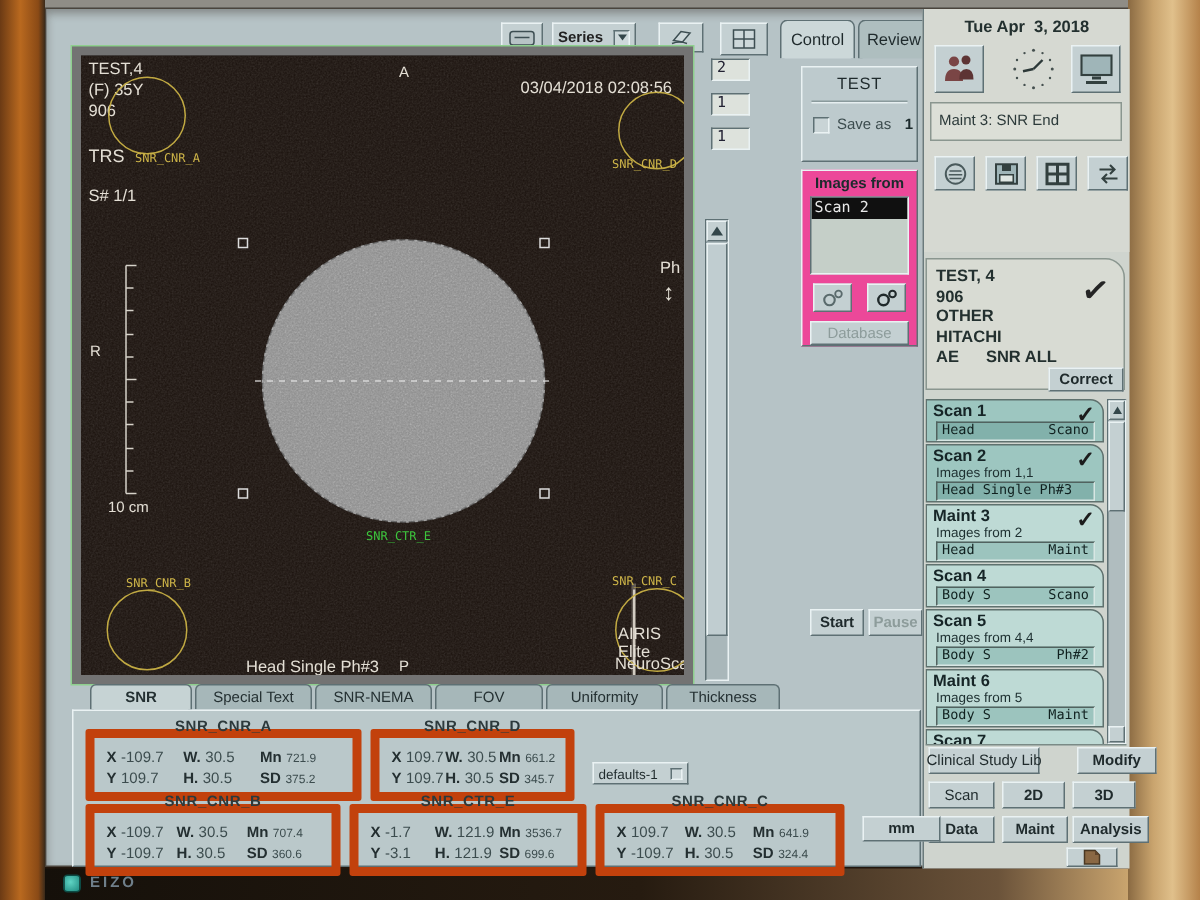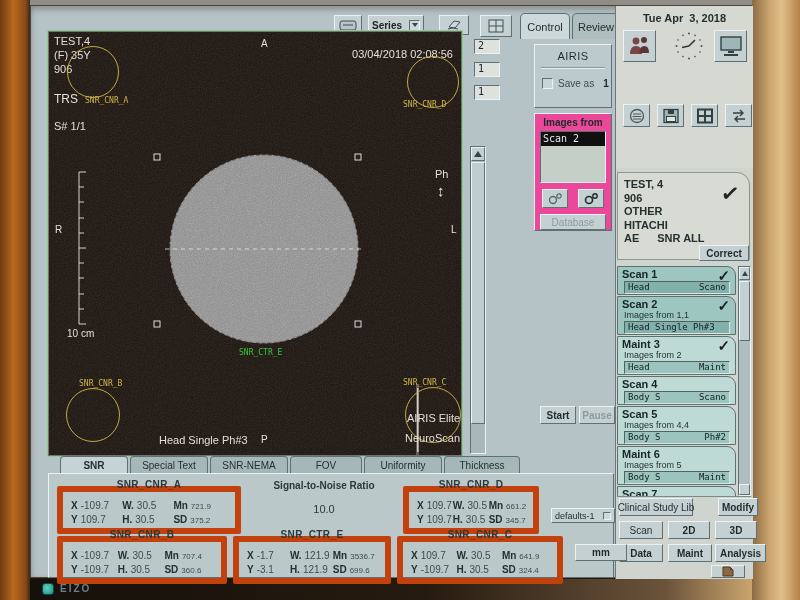--- a/index.html
+++ b/index.html
@@ -70,21 +70,21 @@
     <div class="abs r3 btn" style="left:449px;top:9px;width:32px;height:22px">
       <svg width="16" height="14" viewBox="0 0 16 14">
           <rect x="1" y="1" width="14" height="12" fill="#cdd8da" stroke="#3d4e52"></rect>
           <line x1="8" y1="1" x2="8" y2="13" stroke="#3d4e52"></line>
           <line x1="1" y1="7" x2="15" y2="7" stroke="#3d4e52"></line>
         </svg>
     </div>
     <div class="tab" style="left:489px;top:7px;width:50px;height:26px;background:#ccd8d9;z-index:2">Control</div>
     <div class="tab" style="left:541px;top:7px;width:48px;height:26px;background:#aebebf">Review</div>
 
-    <div class="abs" style="left:17px;top:25px;width:414px;height:425px;background:#17100c;border:1px solid #737373;outline:1px solid #8ecf8e;overflow:hidden">
+    <div class="abs" style="left:17px;top:25px;width:414px;height:425px;background:#17100c;border:6px solid #737373;outline:1px solid #8ecf8e;overflow:hidden">
       <svg width="414" height="425" viewBox="0 0 414 425" style="position:absolute;left:0;top:0">
         <defs>
           <filter id="grain">
               <feTurbulence type="fractalNoise" baseFrequency="0.85" numOctaves="2" stitchTiles="stitch"></feTurbulence>
               <feColorMatrix type="saturate" values="0"></feColorMatrix>
             </filter>
           <clipPath id="pc">
               <circle cx="215" cy="217" r="94"></circle>
             </clipPath>
         </defs>
@@ -148,21 +148,21 @@
     <div class="abs s3 mono" style="left:443px;top:56px;width:26px;height:15px;background:#dde2dc;font-size:10px;padding-left:3px;color:#223">1</div>
     <div class="abs s3 mono" style="left:443px;top:79px;width:26px;height:15px;background:#dde2dc;font-size:10px;padding-left:3px;color:#223">1</div>
     <div class="abs s3" style="left:439px;top:140px;width:16px;height:308px;background:#a9b7ba">
       <div class="r3" style="width:14px;height:14px;display:flex;align-items:center;justify-content:center">
           <span class="tri-up"></span>
         </div>
       <div class="r3" style="width:14px;height:262px;margin-top:1px;background:#c0cdd0"></div>
     </div>
 
     <div class="abs r3" style="left:503px;top:38px;width:78px;height:64px;background:#bdcacd">
-      <div class="btn" style="height:22px;font-size:11px;letter-spacing:.5px">AIRIS</div>
+      <div class="btn" style="height:22px;font-size:11px;letter-spacing:.5px">TEST</div>
       <div style="height:0;border-top:1px solid #8a9a9c;border-bottom:1px solid #e6eef0;margin:0 6px"></div>
       <div style="display:flex;align-items:flex-end;gap:5px;padding:9px 0 0 7px">
         <span class="s3" style="width:11px;height:11px;background:#c9d4d6;display:inline-block"></span>
         <span style="font-size:10px;color:#3c4c4e">Save as</span>
         <span style="font-size:10px;color:#1c2a2c;font-weight:bold;margin-left:4px">1</span>
       </div>
     </div>
 
     <div class="abs r3" style="left:503px;top:107px;width:78px;height:118px;background:#ec4899">
       <div style="font-size:10px;font-weight:bold;color:#1c2a2c;text-align:center;padding-top:3px">Images from</div>
@@ -220,20 +220,21 @@
             <line x1="16" y1="16" x2="9" y2="17.5" stroke="#2c3838" stroke-width="1.6"></line>
           </svg>
       </div>
       <div class="abs r3 btn" style="left:98px;top:24px;width:33px;height:32px">
         <svg width="24" height="22" viewBox="0 0 24 22">
             <rect x="2" y="2" width="20" height="13" fill="#9fb5b8" stroke="#33403f" stroke-width="1.4"></rect>
             <rect x="9" y="16" width="6" height="2" fill="#33403f"></rect>
             <rect x="5" y="19" width="14" height="2" fill="#33403f"></rect>
           </svg>
       </div>
+      <div class="abs" style="left:4px;top:62px;width:128px;height:26px;border:1px solid #8a968f;background:#dcdfd7;font-size:10px;color:#2c3a3a;line-height:24px;padding-left:5px">Maint 3: SNR End</div>
       <div class="abs r3 btn" style="left:7px;top:98px;width:27px;height:23px">
         <svg width="18" height="16" viewBox="0 0 18 16">
             <circle cx="9" cy="8" r="6.5" fill="none" stroke="#4a5a5c" stroke-width="1.3"></circle>
             <line x1="5" y1="6" x2="13" y2="6" stroke="#4a5a5c"></line>
             <line x1="4.5" y1="8.5" x2="13.5" y2="8.5" stroke="#4a5a5c"></line>
             <line x1="5" y1="11" x2="13" y2="11" stroke="#4a5a5c"></line>
           </svg>
       </div>
       <div class="abs r3 btn" style="left:41px;top:98px;width:27px;height:23px">
         <svg width="18" height="16" viewBox="0 0 18 16">
@@ -328,21 +329,21 @@
       <div class="abs s3" style="right:0;top:0;width:13px;height:100%;background:#b0bdbf">
         <div class="r3" style="width:11px;height:13px;display:flex;align-items:center;justify-content:center">
             <span class="tri-up" style="border-left-width:3px;border-right-width:3px;border-bottom-width:5px"></span>
           </div>
         <div class="r3" style="width:11px;height:60px;margin-top:1px;background:#c4d0d2"></div>
         <div class="r3" style="position:absolute;bottom:0;width:11px;height:11px"></div>
       </div>
     </div>
 
     <div class="abs r3 btn" style="left:588px;top:492px;width:74px;height:18px">Clinical Study Lib</div>
-    <div class="abs r3 btn" style="left:687px;top:492px;width:40px;height:18px;font-weight:bold">Modify</div>
+    <div class="abs r3 btn" style="left:687px;top:492px;width:53px;height:18px;font-weight:bold">Modify</div>
     <div class="abs r3 btn" style="left:588px;top:515px;width:44px;height:18px;font-weight:normal">Scan</div>
     <div class="abs r3 btn" style="left:637px;top:515px;width:42px;height:18px;font-weight:bold">2D</div>
     <div class="abs r3 btn" style="left:684px;top:515px;width:42px;height:18px;font-weight:bold">3D</div>
     <div class="abs r3 btn" style="left:588px;top:538px;width:44px;height:18px;font-weight:bold">Data</div>
     <div class="abs r3 btn" style="left:637px;top:538px;width:44px;height:18px;font-weight:bold">Maint</div>
     <div class="abs r3 btn" style="left:684px;top:538px;width:51px;height:18px;font-weight:bold">Analysis</div>
     <div class="abs r3 btn" style="left:680px;top:559px;width:34px;height:13px">
       <svg width="14" height="11" viewBox="0 0 14 11">
           <path d="M2 1 h7 l3 3 v6 h-10 Z" fill="#8a6844" stroke="#4a3823"></path>
           <path d="M9 1 v3 h3 Z" fill="#5f452c"></path>
@@ -364,24 +365,20 @@
             <div class="statname">SNR_CNR_A</div>
             <div class="statgrid">
               <div class="cell"><b>X</b><span>-109.7</span></div>
               <div class="cell"><b>W.</b><span>30.5</span></div>
               <div class="cell"><b>Mn</b><span class="sm">721.9</span></div>
               <div class="cell"><b>Y</b><span>109.7</span></div>
               <div class="cell"><b>H.</b><span>30.5</span></div>
               <div class="cell"><b>SD</b><span class="sm">375.2</span></div>
             </div>
           </div>
-          <div style="width:146px;margin-left:10px;text-align:center">
-            <div style="font-size:10px;font-weight:bold;color:#2c393b;margin-top:2px">Signal-to-Noise Ratio</div>
-            <div style="font-size:11px;color:#2c393b;margin-top:12px">10.0</div>
-          </div>
           <div class="statbox" style="width:136px;margin-left:6px">
             <div class="statname">SNR_CNR_D</div>
             <div class="statgrid">
               <div class="cell"><b>X</b><span>109.7</span></div>
               <div class="cell"><b>W.</b><span>30.5</span></div>
               <div class="cell"><b>Mn</b><span class="sm">661.2</span></div>
               <div class="cell"><b>Y</b><span>109.7</span></div>
               <div class="cell"><b>H.</b><span>30.5</span></div>
               <div class="cell"><b>SD</b><span class="sm">345.7</span></div>
             </div>

